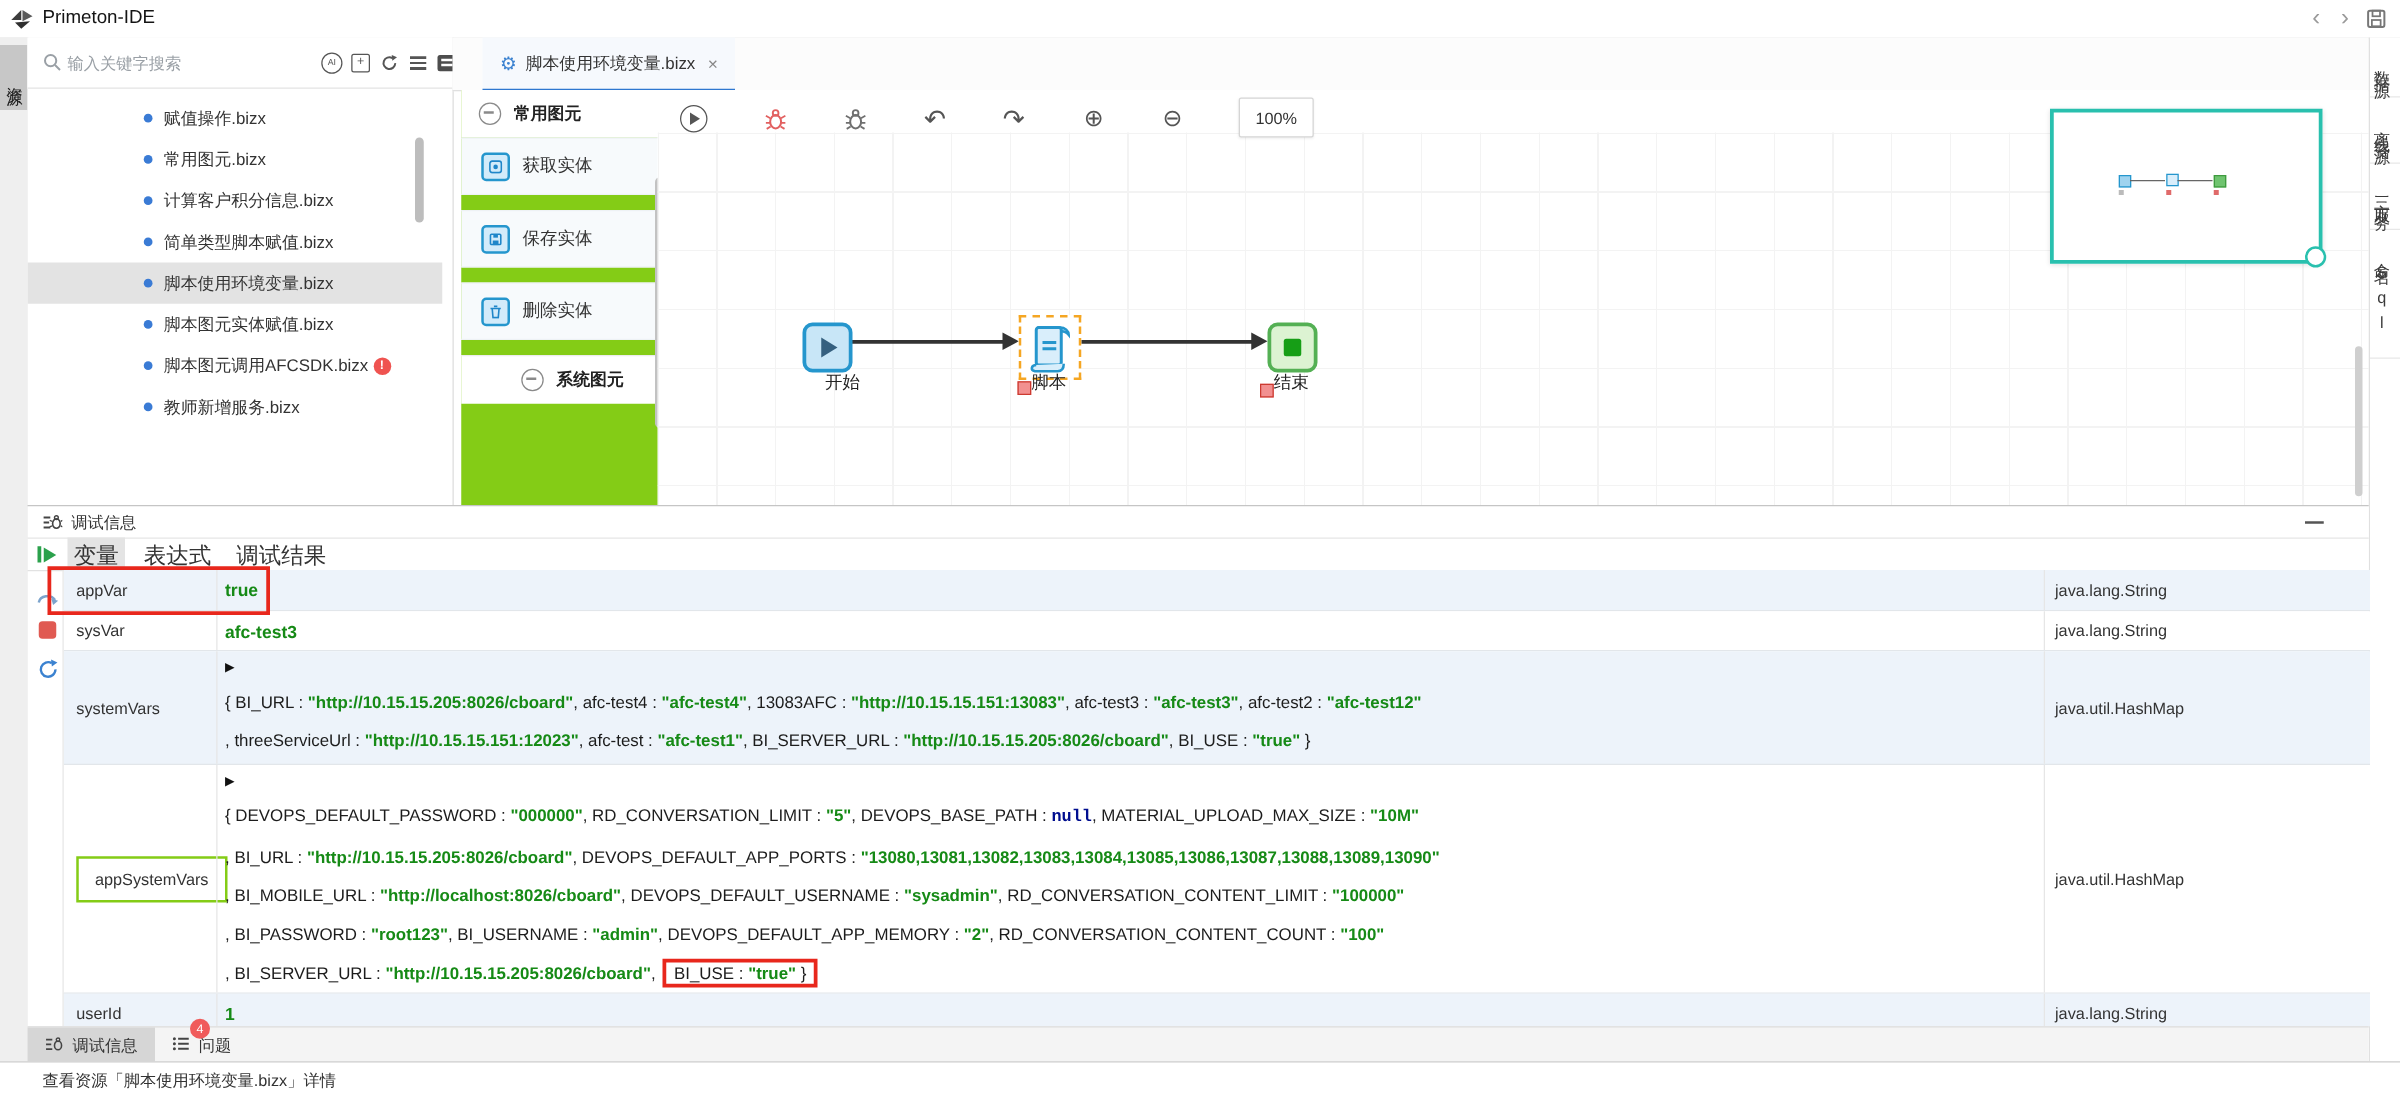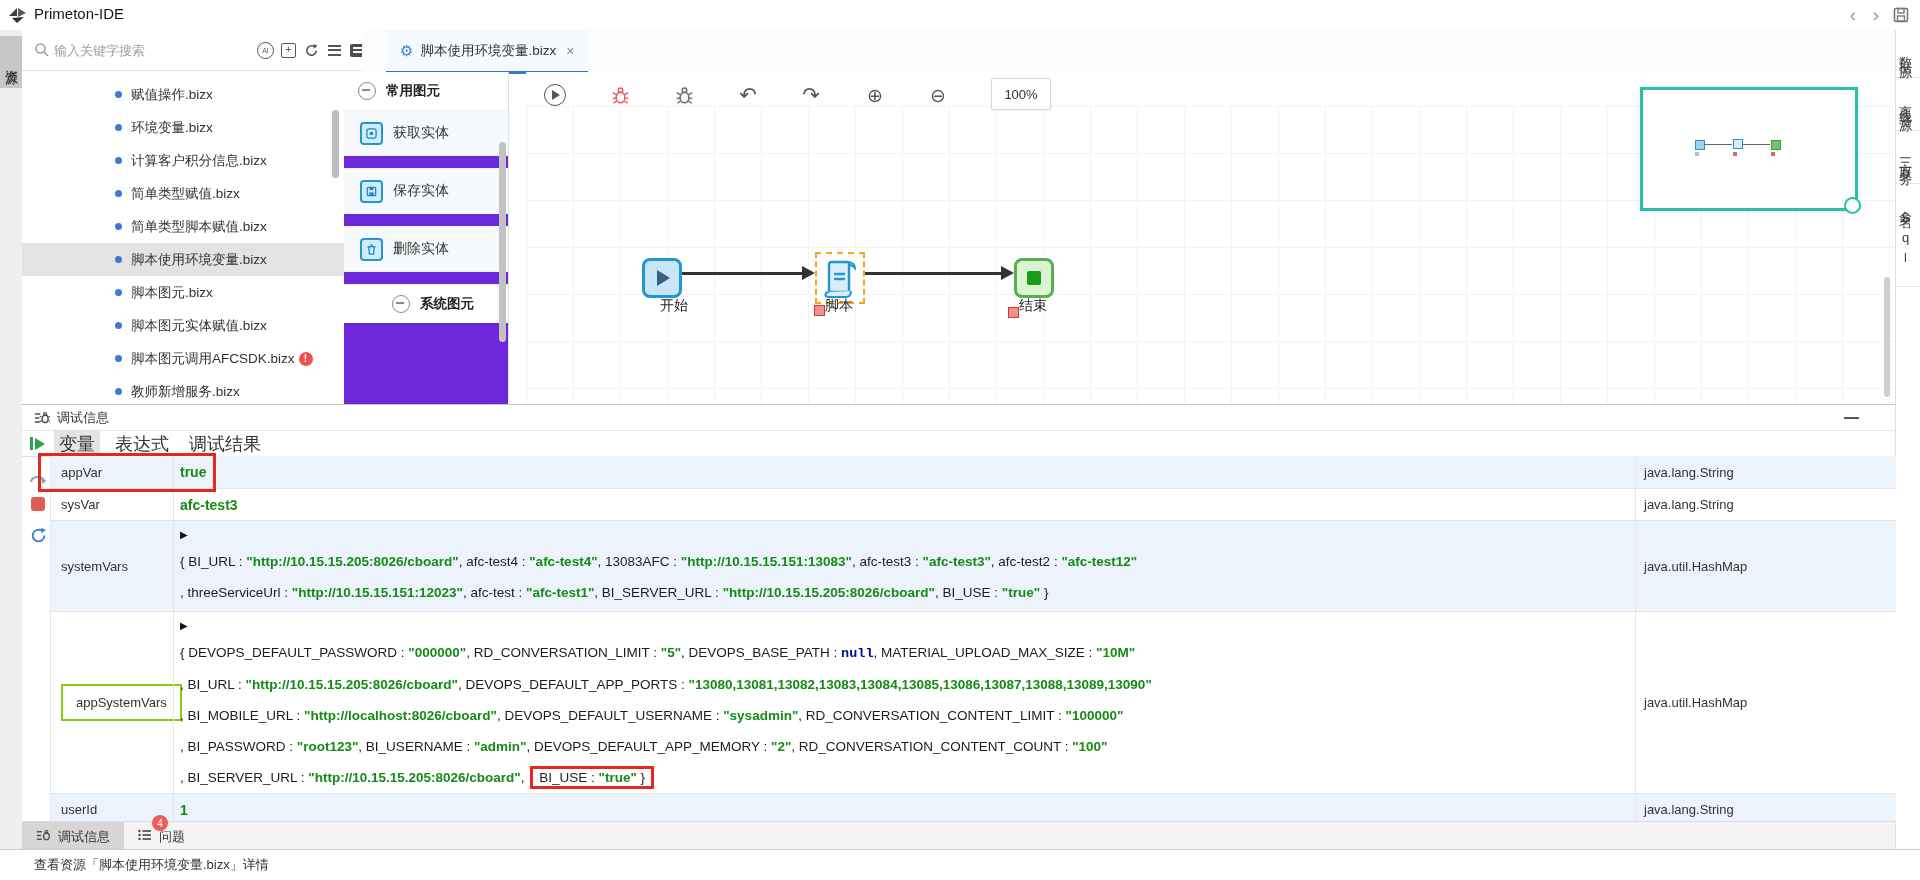--- a/index.html
+++ b/index.html
@@ -32,21 +32,21 @@
   .tree-label{font-size:13.5px;color:#333;}
   .err-badge{width:14px;height:14px;border-radius:50%;background:#ef5350;color:#fff;font-size:10px;font-weight:bold;display:flex;align-items:center;justify-content:center;margin-left:4px;}
   #tree-scroll{left:310px;top:80px;width:7px;height:68px;border-radius:4px;background:#bdbdbd;}
   
   #tabbar{left:362px;top:30px;width:1533px;height:42px;background:#fcfcfc;border-bottom:1px solid #e0e0e0;}
   .editor-tab{left:24px;top:0;height:41px;background:#f6f9fd;border-bottom:3px solid #2e77d0;display:flex;align-items:center;padding:0 14px;cursor:pointer;}
   .gear{color:#3b82d0;font-size:15px;margin-right:7px;}
   .tab-label{font-size:13.5px;color:#333;}
   .tab-close{margin-left:10px;color:#888;font-size:14px;cursor:pointer;}
   
-  #palette{left:344px;top:72px;width:164px;height:332px;background:#6d28d9;border-right:1px solid #e2e2e2;}
+  #palette{left:369px;top:72px;width:164px;height:332px;background:#84cc16;border-right:1px solid #e2e2e2;}
   .pal-header{display:flex;align-items:center;height:38px;padding-left:14px;background:#fff;}
   .minus-circ{width:16px;height:16px;border:1.5px solid #8a8a8a;border-radius:50%;position:relative;margin-right:10px;}
   .minus-circ:after{content:"";position:absolute;left:3px;top:6px;width:8px;height:1.6px;background:#8a8a8a;}
   .pal-header b{font-size:13.5px;color:#222;}
   .pal-item{height:44px;margin:0 0 12px 0;background:#f7fafc;display:flex;align-items:center;padding-left:16px;cursor:pointer;border-top:1px solid #eef2f5;border-bottom:1px solid #eef2f5;}
   .chip{width:19px;height:19px;border:2px solid #2596cd;background:#d2ebfa;border-radius:4px;margin-right:10px;display:flex;align-items:center;justify-content:center;}
   .pal-label{font-size:14px;color:#333;}
   #pal-scroll{left:155px;top:70px;width:7px;height:200px;background:#c2c2c2;border-radius:4px;}
   #pal-sec2{border-top:1px solid #ececec;margin-top:2px;justify-content:center;}
   
@@ -175,41 +175,33 @@
         <div id="tree-inner">
           <div class="tree-item">
             <span class="tree-label"></span>
           </div>
           <div class="tree-item">
             <span class="bullet"></span>
             <span class="tree-label">赋值操作.bizx</span>
           </div>
           <div class="tree-item">
             <span class="bullet"></span>
-            <span class="tree-label">环境变量.bizx</span>
+            <span class="tree-label">常用图元.bizx</span>
           </div>
           <div class="tree-item">
             <span class="bullet"></span>
             <span class="tree-label">计算客户积分信息.bizx</span>
           </div>
           <div class="tree-item">
             <span class="bullet"></span>
-            <span class="tree-label">简单类型赋值.bizx</span>
-          </div>
-          <div class="tree-item">
-            <span class="bullet"></span>
             <span class="tree-label">简单类型脚本赋值.bizx</span>
           </div>
           <div class="tree-item sel">
             <span class="bullet"></span>
             <span class="tree-label">脚本使用环境变量.bizx</span>
-          </div>
-          <div class="tree-item">
-            <span class="bullet"></span>
-            <span class="tree-label">脚本图元.bizx</span>
           </div>
           <div class="tree-item">
             <span class="bullet"></span>
             <span class="tree-label">脚本图元实体赋值.bizx</span>
           </div>
           <div class="tree-item">
             <span class="bullet"></span>
             <span class="tree-label">脚本图元调用AFCSDK.bizx</span>
             <span class="err-badge">!</span>
           </div>

